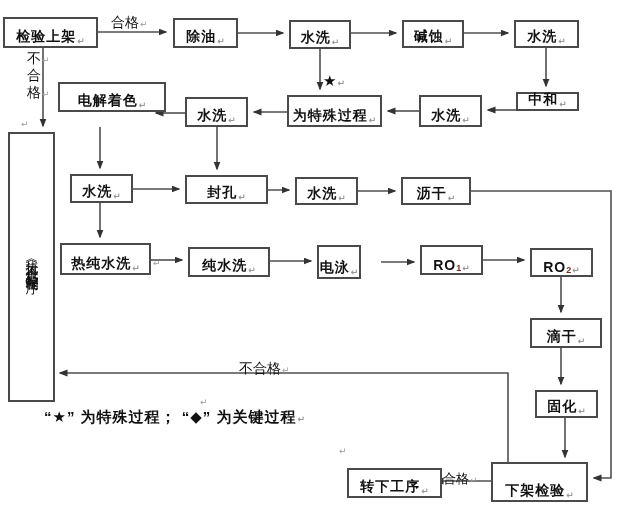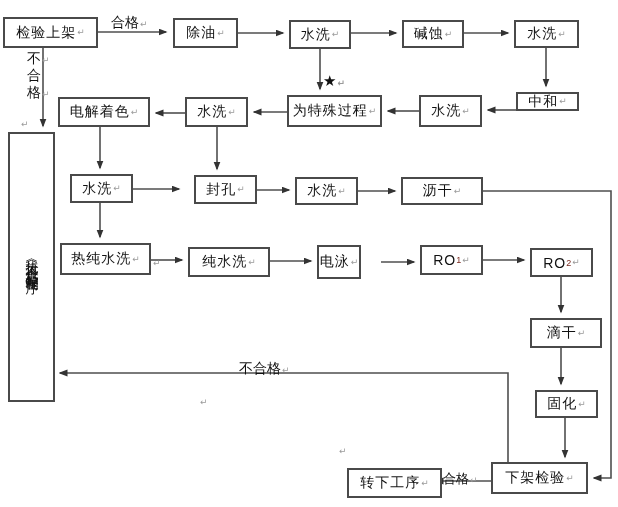--- a/index.html
+++ b/index.html
@@ -1,21 +1,21 @@
 <!DOCTYPE html>
 <html><head>
 <meta charset="utf-8">
 <style>
   html,body{margin:0;padding:0;background:#fff;}
   #stage{position:relative;width:618px;height:507px;background:#ffffff;overflow:hidden;
          font-family:"Liberation Sans","DejaVu Sans",sans-serif;color:#111;}
   #wires{position:absolute;left:0;top:0;width:618px;height:507px;}
   .node{position:absolute;box-sizing:border-box;border:2px solid #4a4a4a;background:#fff;
-        display:flex;align-items:center;justify-content:center;font-size:14px;
-        white-space:nowrap;z-index:2;}
+        display:flex;align-items:flex-end;justify-content:center;font-size:14px;
+        white-space:nowrap;z-index:2;font-weight:bold;}
   .node .lbl{letter-spacing:1px;}
   .sublbl{font-size:9px;color:#7a2a1f;}
   .ret{font-size:9px;color:#9a9a9a;margin-left:1px;line-height:1;}
   .float-ret{position:absolute;z-index:3;}
   .tallbox{position:absolute;box-sizing:border-box;border:2px solid #4a4a4a;background:#fff;
            display:flex;align-items:center;justify-content:center;z-index:2;
            writing-mode:vertical-rl;font-size:13px;letter-spacing:2px;}
   .edge-label{position:absolute;font-size:14px;z-index:3;white-space:nowrap;margin-top:10px;}
   .vert-label{position:absolute;z-index:3;font-size:14px;line-height:17px;width:34px;}
   .vert-label .ch{display:inline;}
@@ -94,37 +94,37 @@
       <span class="ret">↵</span>
   </div>
   <div class="node" style="left:287px;top:95px;width:95px;height:32px">
     <span class="lbl">为特殊过程</span>
       <span class="ret">↵</span>
   </div>
   <div class="node" style="left:185px;top:97px;width:63px;height:30px">
     <span class="lbl">水洗</span>
       <span class="ret">↵</span>
   </div>
-  <div class="node" style="left:58px;top:97px;width:92px;height:30px">
+  <div class="node" style="left:58px;top:82px;width:108px;height:30px">
     <span class="lbl">电解着色</span>
       <span class="ret">↵</span>
   </div>
   <div class="node" style="left:70px;top:174px;width:63px;height:29px">
     <span class="lbl">水洗</span>
       <span class="ret">↵</span>
   </div>
-  <div class="node" style="left:194px;top:175px;width:63px;height:29px">
+  <div class="node" style="left:185px;top:175px;width:83px;height:29px">
     <span class="lbl">封孔</span>
       <span class="ret">↵</span>
   </div>
   <div class="node" style="left:295px;top:177px;width:63px;height:28px">
     <span class="lbl">水洗</span>
       <span class="ret">↵</span>
   </div>
-  <div class="node" style="left:401px;top:177px;width:82px;height:28px">
+  <div class="node" style="left:401px;top:177px;width:70px;height:28px">
     <span class="lbl">沥干</span>
       <span class="ret">↵</span>
   </div>
   <div class="node" style="left:60px;top:243px;width:91px;height:32px">
     <span class="lbl">热纯水洗</span>
       <span class="ret">↵</span>
   </div>
   <div class="node" style="left:188px;top:247px;width:82px;height:30px">
     <span class="lbl">纯水洗</span>
       <span class="ret">↵</span>
@@ -144,21 +144,21 @@
       <span class="ret">↵</span>
   </div>
   <div class="node" style="left:530px;top:318px;width:72px;height:30px">
     <span class="lbl">滴干</span>
       <span class="ret">↵</span>
   </div>
   <div class="node" style="left:535px;top:390px;width:63px;height:28px">
     <span class="lbl">固化</span>
       <span class="ret">↵</span>
   </div>
-  <div class="node" style="left:491px;top:462px;width:97px;height:32px">
+  <div class="node" style="left:491px;top:462px;width:97px;height:40px">
     <span class="lbl">下架检验</span>
       <span class="ret">↵</span>
   </div>
   <div class="node" style="left:347px;top:468px;width:95px;height:30px">
     <span class="lbl">转下工序</span>
       <span class="ret">↵</span>
   </div>
 
   <div class="tallbox" style="left:8px;top:132px;width:47px;height:270px">
     <span>执行《不合格品控制程序》</span>
@@ -180,19 +180,22 @@
   </div>
 
   <div class="edge-label" style="left:239px;top:350px">
     <span>不合格</span><span class="ret">↵</span>
   </div>
 
   <div class="edge-label" style="left:443px;top:460px;font-size:13px">
     <span>合格</span><span class="ret">↵</span>
   </div>
 
+  <div class="legend">
+    <span>“★” 为特殊过程；  “◆” 为关键过程</span><span class="ret">↵</span>
+  </div>
 
   <span class="ret float-ret" style="left:152px;top:259px">↵</span>
   <span class="ret float-ret" style="left:199px;top:398px">↵</span>
   <span class="ret float-ret" style="left:338px;top:447px">↵</span>
   <span class="ret float-ret" style="left:20px;top:120px">↵</span>
 
 </div>
 
 </body></html>

